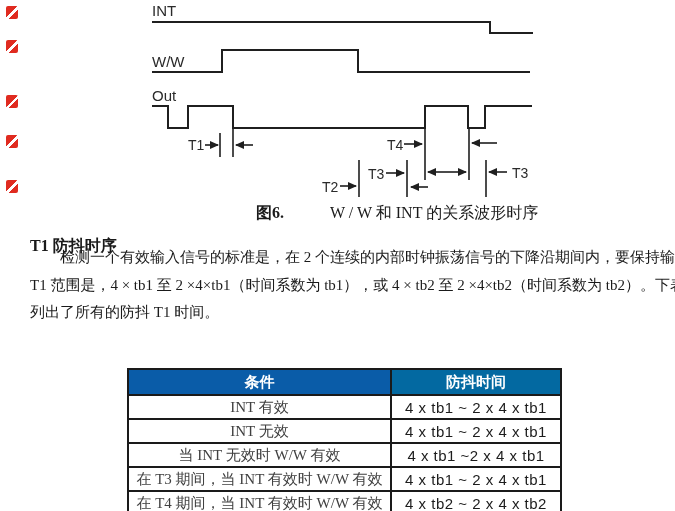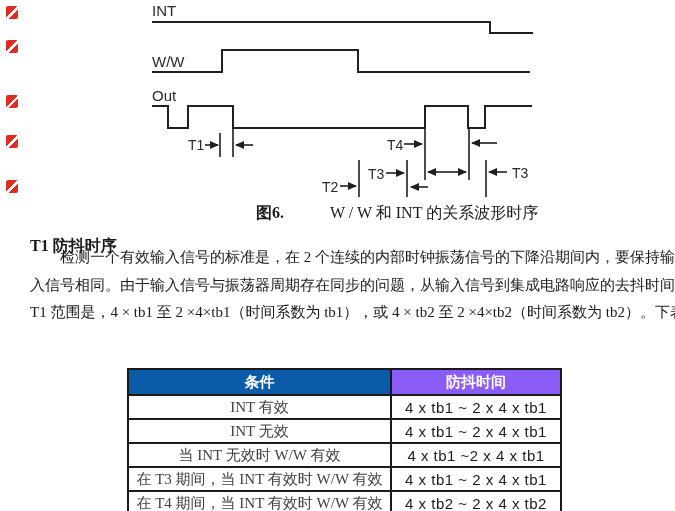--- a/index.html
+++ b/index.html
@@ -106,33 +106,33 @@
 </svg>
 
 <div class="caption">
   <span class="num">图6.</span><span>W / W 和 INT 的关系波形时序</span>
 </div>
 
 <div class="sec-heading">T1 防抖时序</div>
 
 <div class="para">
   <div class="pline indent">检测一个有效输入信号的标准是，在 2 个连续的内部时钟振荡信号的下降沿期间内，要保持输</div>
-  <div class="pline">入信号相同。由于输入信号与振荡器周期存在同步的问题，从输入信号到集成电路响应的去抖时间</div>
   <div class="pline">T1 范围是，4 × tb1 至 2 ×4×tb1（时间系数为 tb1），或 4 × tb2 至 2 ×4×tb2（时间系数为 tb2）。下表</div>
+  <div class="pline">列出了所有的防抖 T1 时间。</div>
 </div>
 
 <table class="tbl">
   <colgroup>
       <col class="col-cond">
       <col class="col-time">
     </colgroup>
   <thead>
     <tr>
       <th style="background:#0a5ca8">条件</th>
-      <th style="background:#8b5cf6">防抖时间</th>
+      <th style="background:#0369a1">防抖时间</th>
     </tr>
   </thead>
   <tbody>
     <tr>
       <td class="cond">INT 有效</td>
       <td class="time">4 x tb1 ~ 2 x 4 x tb1</td>
     </tr>
     <tr>
       <td class="cond">INT 无效</td>
       <td class="time">4 x tb1 ~ 2 x 4 x tb1</td>

